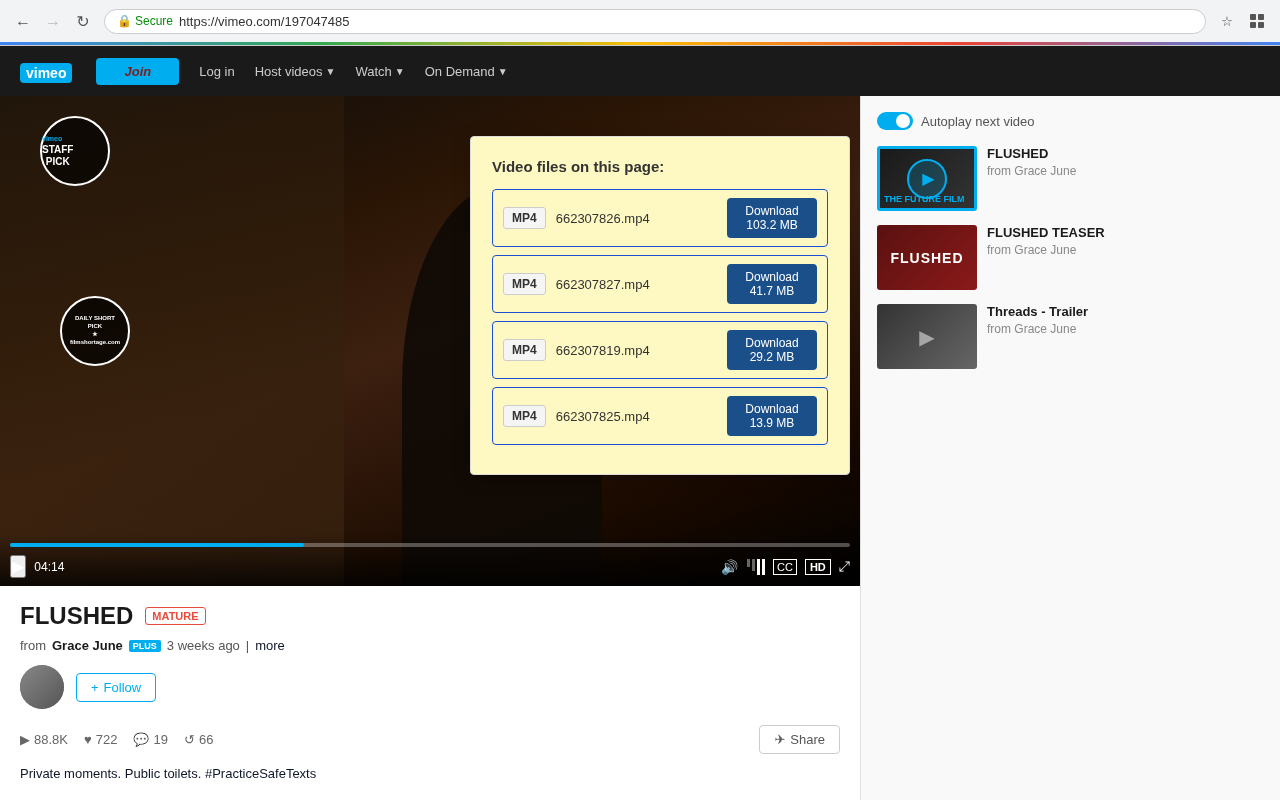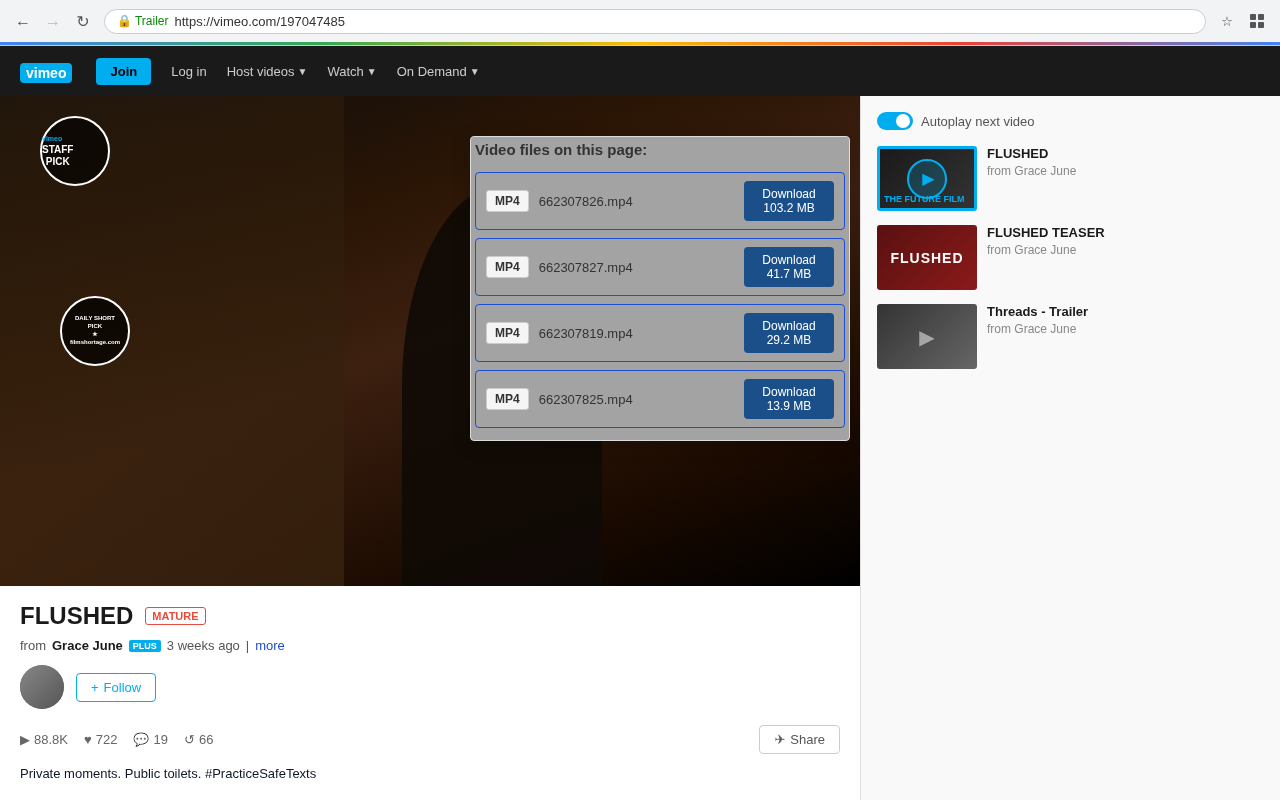--- a/index.html
+++ b/index.html
@@ -17,21 +17,21 @@
     .browser-actions { display: flex; gap: 4px; }
     .action-btn { width: 26px; height: 26px; border-radius: 50%; border: none; background: transparent; cursor: pointer; display: flex; align-items: center; justify-content: center; color: #555; }
 
     
     .browser-progress { height: 3px; background: linear-gradient(to right, #4285f4 0%, #34a853 25%, #fbbc05 50%, #ea4335 75%, #4285f4 100%); }
 
     
     .vimeo-nav { display: flex; align-items: center; padding: 0 20px; height: 50px; background: #1a1a1a; gap: 20px; }
     .vimeo-logo { color: #00adef; font-size: 22px; font-weight: bold; font-style: italic; }
     .vimeo-logo span { background: #00adef; color: white; padding: 2px 6px; border-radius: 4px; font-size: 14px; font-style: normal; margin-right: 4px; }
-    .join-btn { background: #00adef; color: #000000; border: none; padding: 6px 14px; border-radius: 4px; font-size: 13px; font-weight: bold; cursor: pointer; }
+    .join-btn { background: #00adef; color: #7f1d1d; border: none; padding: 6px 28px; border-radius: 4px; font-size: 13px; font-weight: bold; cursor: pointer; font-style: italic; }
     .nav-link { color: #ccc; text-decoration: none; font-size: 13px; cursor: pointer; display: flex; align-items: center; gap: 3px; }
     .nav-spacer { flex: 1; }
 
     
     .main-content { display: flex; position: relative; }
 
     
     .video-container { width: 860px; flex-shrink: 0; }
     .video-player { position: relative; background: #000; height: 490px; overflow: hidden; }
     
@@ -80,24 +80,24 @@
     .time-display { color: white; font-size: 12px; }
     .controls-spacer { flex: 1; }
     .right-controls { display: flex; align-items: center; gap: 8px; }
     .ctrl-btn { color: white; font-size: 14px; cursor: pointer; }
     .hd-badge { color: white; border: 1px solid white; padding: 1px 4px; font-size: 11px; font-weight: bold; }
     .fullscreen-btn { color: white; font-size: 14px; cursor: pointer; }
 
     
     .download-overlay {
       position: absolute; top: 40px; right: 10px;
-      background: #a3a3a3;
+      background: #fef9c3;
       border: 1px solid #ddd;
       border-radius: 4px;
-      padding: 4px;
+      padding: 21px;
       width: 380px;
       box-shadow: 0 4px 20px rgba(0,0,0,0.2);
       z-index: 100;
     }
     .download-overlay h3 { font-size: 15px; font-weight: 600; color: #333; margin-bottom: 14px; }
     .download-row {
       display: flex; align-items: center; gap: 10px;
       border: 1px solid #1d4ed8; border-radius: 4px; margin-bottom: 8px; padding: 8px 10px;
     }
     .format-badge {
@@ -113,21 +113,21 @@
     }
 
     
     .video-info { padding: 16px 20px; background: #fff; }
     .video-title-row { display: flex; align-items: center; gap: 12px; margin-bottom: 8px; }
     .video-title { font-size: 24px; font-weight: bold; color: #1a1a1a; }
     .mature-badge { border: 1px solid #e74c3c; color: #e74c3c; font-size: 11px; font-weight: bold; padding: 2px 6px; border-radius: 3px; }
     .video-meta-row { display: flex; align-items: center; gap: 6px; font-size: 13px; color: #555; margin-bottom: 12px; }
     .author-name { font-weight: bold; color: #1a1a1a; }
     .plus-badge { background: #00adef; color: white; font-size: 9px; padding: 1px 4px; border-radius: 2px; font-weight: bold; }
-    .more-link { color: #1d4ed8; cursor: pointer; }
+    .more-link { color: #0f172a; cursor: pointer; }
     .avatar-follow-row { display: flex; align-items: center; gap: 12px; margin-bottom: 16px; }
     .avatar { width: 44px; height: 44px; border-radius: 50%; background: #666; overflow: hidden; }
     .follow-btn { 
       display: flex; align-items: center; gap: 5px;
       border: 1px solid #00adef; color: #00adef; background: white;
       padding: 6px 14px; border-radius: 4px; font-size: 13px; cursor: pointer;
     }
     .stats-row { display: flex; align-items: center; gap: 16px; font-size: 13px; color: #666; margin-bottom: 12px; }
     .stat-item { display: flex; align-items: center; gap: 4px; }
     .share-btn { margin-left: auto; display: flex; align-items: center; gap: 5px; background: white; border: 1px solid #ccc; padding: 6px 14px; border-radius: 4px; cursor: pointer; font-size: 13px; color: #555; }
@@ -155,21 +155,21 @@
 <div class="browser-chrome">
   <div class="browser-toolbar">
     <div class="browser-nav-buttons">
       <button class="nav-btn">←</button>
       <button class="nav-btn disabled">→</button>
       <button class="nav-btn">↻</button>
     </div>
     <div class="browser-url-bar">
       <span class="url-secure">
         <span>🔒</span>
-        <span>Trailer</span>
+        <span>Secure</span>
       </span>
       <span class="url-text">https://vimeo.com/197047485</span>
     </div>
     <div class="browser-actions">
       <button class="action-btn">☆</button>
       <button class="action-btn">
         <svg width="16" height="16" viewBox="0 0 16 16">
             <rect x="1" y="1" width="6" height="6" rx="1" fill="#555"></rect>
             <rect x="9" y="1" width="6" height="6" rx="1" fill="#555"></rect>
             <rect x="1" y="9" width="6" height="6" rx="1" fill="#555"></rect>
@@ -248,20 +248,42 @@
           <span class="file-name">662307819.mp4</span>
           <button class="dl-btn">Download<br>29.2 MB</button>
         </div>
         <div class="download-row">
           <span class="format-badge">MP4</span>
           <span class="file-name">662307825.mp4</span>
           <button class="dl-btn">Download<br>13.9 MB</button>
         </div>
       </div>
 
+      <div class="video-controls">
+        <div class="progress-bar-container">
+          <div class="progress-fill"></div>
+        </div>
+        <div class="controls-row">
+          <button class="play-btn">▶</button>
+          <span class="time-display">04:14</span>
+          <div class="controls-spacer"></div>
+          <div class="right-controls">
+            <span class="ctrl-btn">🔊</span>
+            <span style="display:flex;gap:2px;">
+              <span style="width:3px;height:8px;background:#666;display:inline-block;"></span>
+              <span style="width:3px;height:12px;background:#666;display:inline-block;"></span>
+              <span style="width:3px;height:16px;background:white;display:inline-block;"></span>
+              <span style="width:3px;height:16px;background:white;display:inline-block;"></span>
+            </span>
+            <span class="ctrl-btn" style="font-size:11px;border:1px solid white;padding:1px 3px;">CC</span>
+            <span class="hd-badge">HD</span>
+            <span class="fullscreen-btn">⤢</span>
+          </div>
+        </div>
+      </div>
     </div>
 
     <div class="video-info">
       <div class="video-title-row">
         <h1 class="video-title">FLUSHED</h1>
         <span class="mature-badge">MATURE</span>
       </div>
       <div class="video-meta-row">
         <span>from</span>
         <span class="author-name">Grace June</span>

